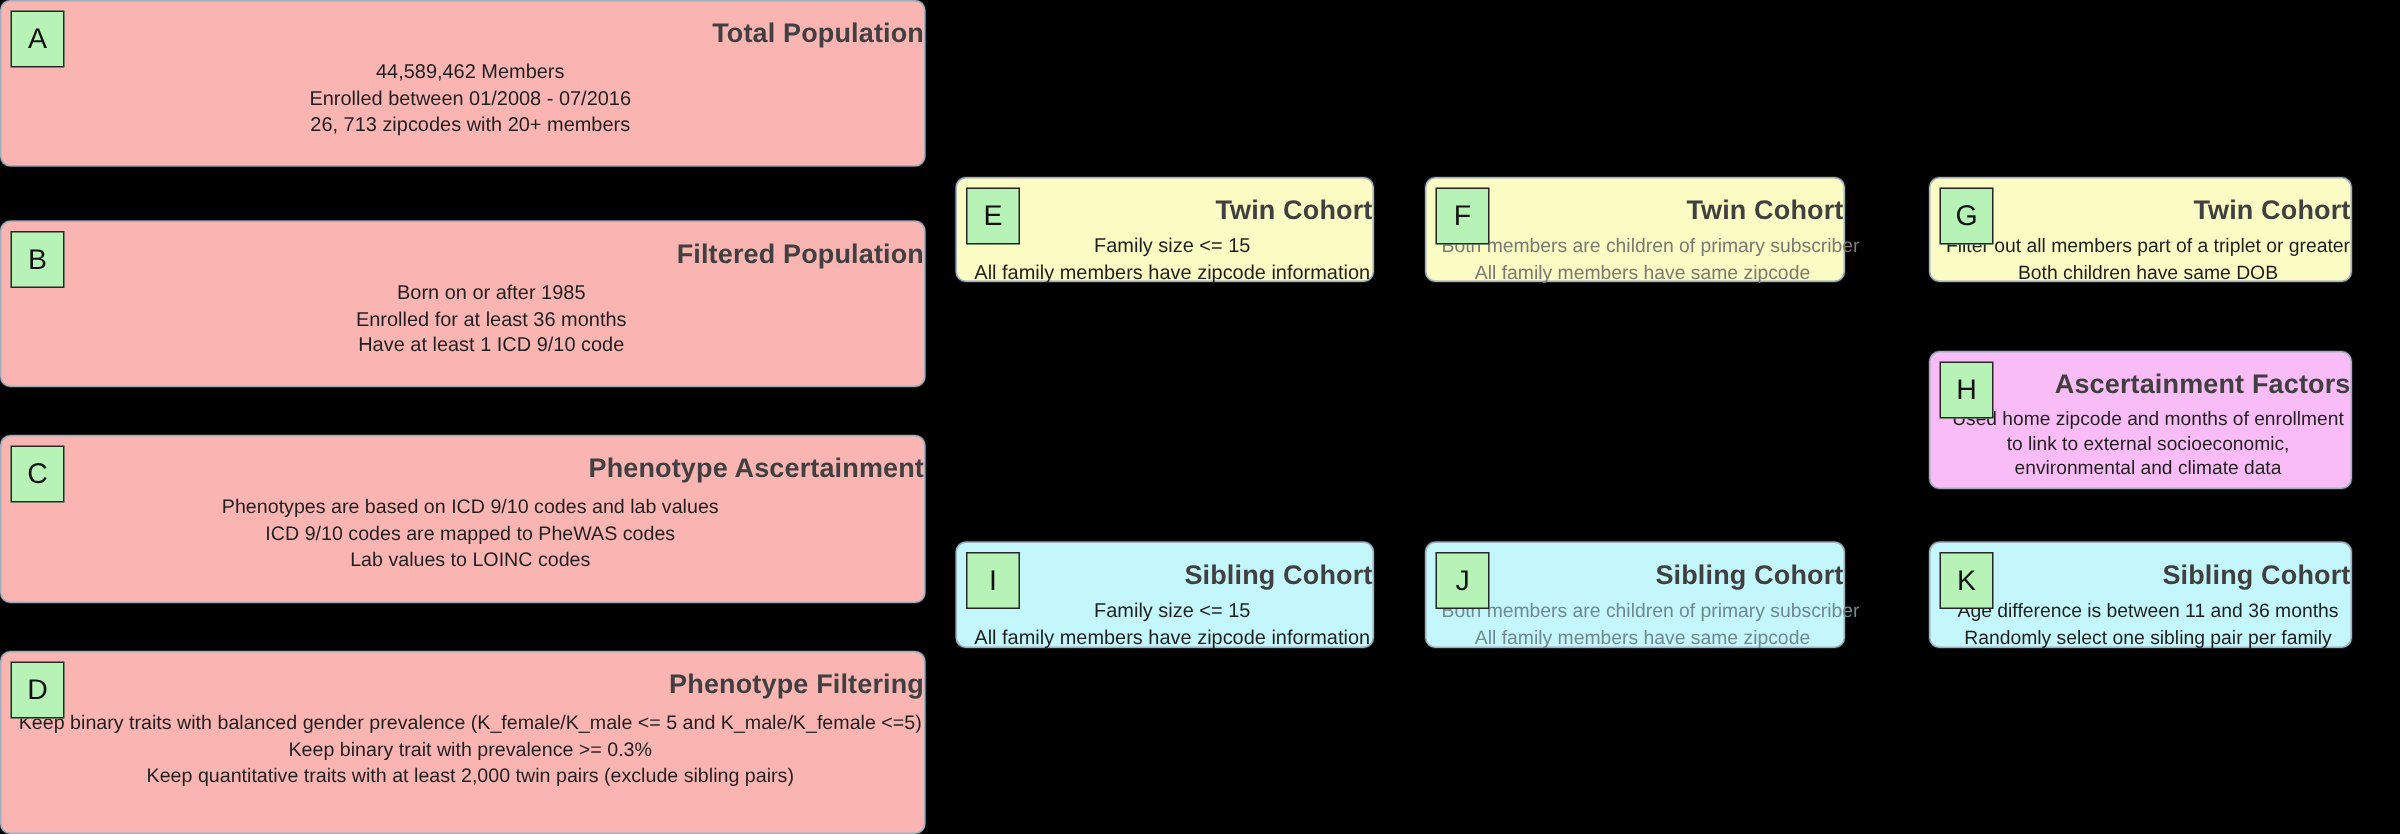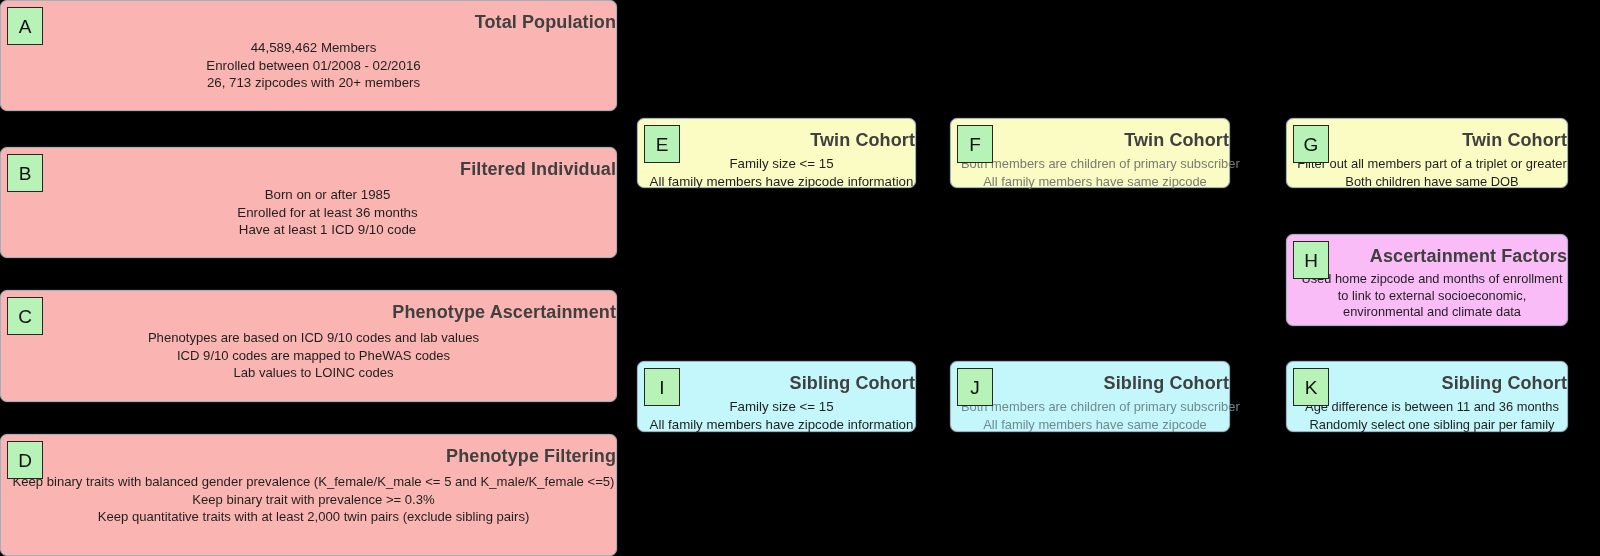--- a/index.html
+++ b/index.html
@@ -125,28 +125,28 @@
 </head>
 <body>
 
 <div class="canvas">
 
   <div class="node pink" id="node-a">
     <div class="badge">A</div>
     <div class="title">Total Population</div>
     <div class="body">
         <span class="ln">44,589,462 Members</span>
-        <span class="ln">Enrolled between 01/2008 - 02/2016</span>
+        <span class="ln">Enrolled between 01/2008 - 07/2016</span>
         <span class="ln">26, 713 zipcodes with 20+ members</span>
       </div>
   </div>
 
   <div class="node pink" id="node-b">
     <div class="badge">B</div>
-    <div class="title">Filtered Individual</div>
+    <div class="title">Filtered Population</div>
     <div class="body">
         <span class="ln">Born on or after 1985</span>
         <span class="ln">Enrolled for at least 36 months</span>
         <span class="ln">Have at least 1 ICD 9/10 code</span>
       </div>
   </div>
 
   <div class="node pink" id="node-c">
     <div class="badge">C</div>
     <div class="title">Phenotype Ascertainment</div>

